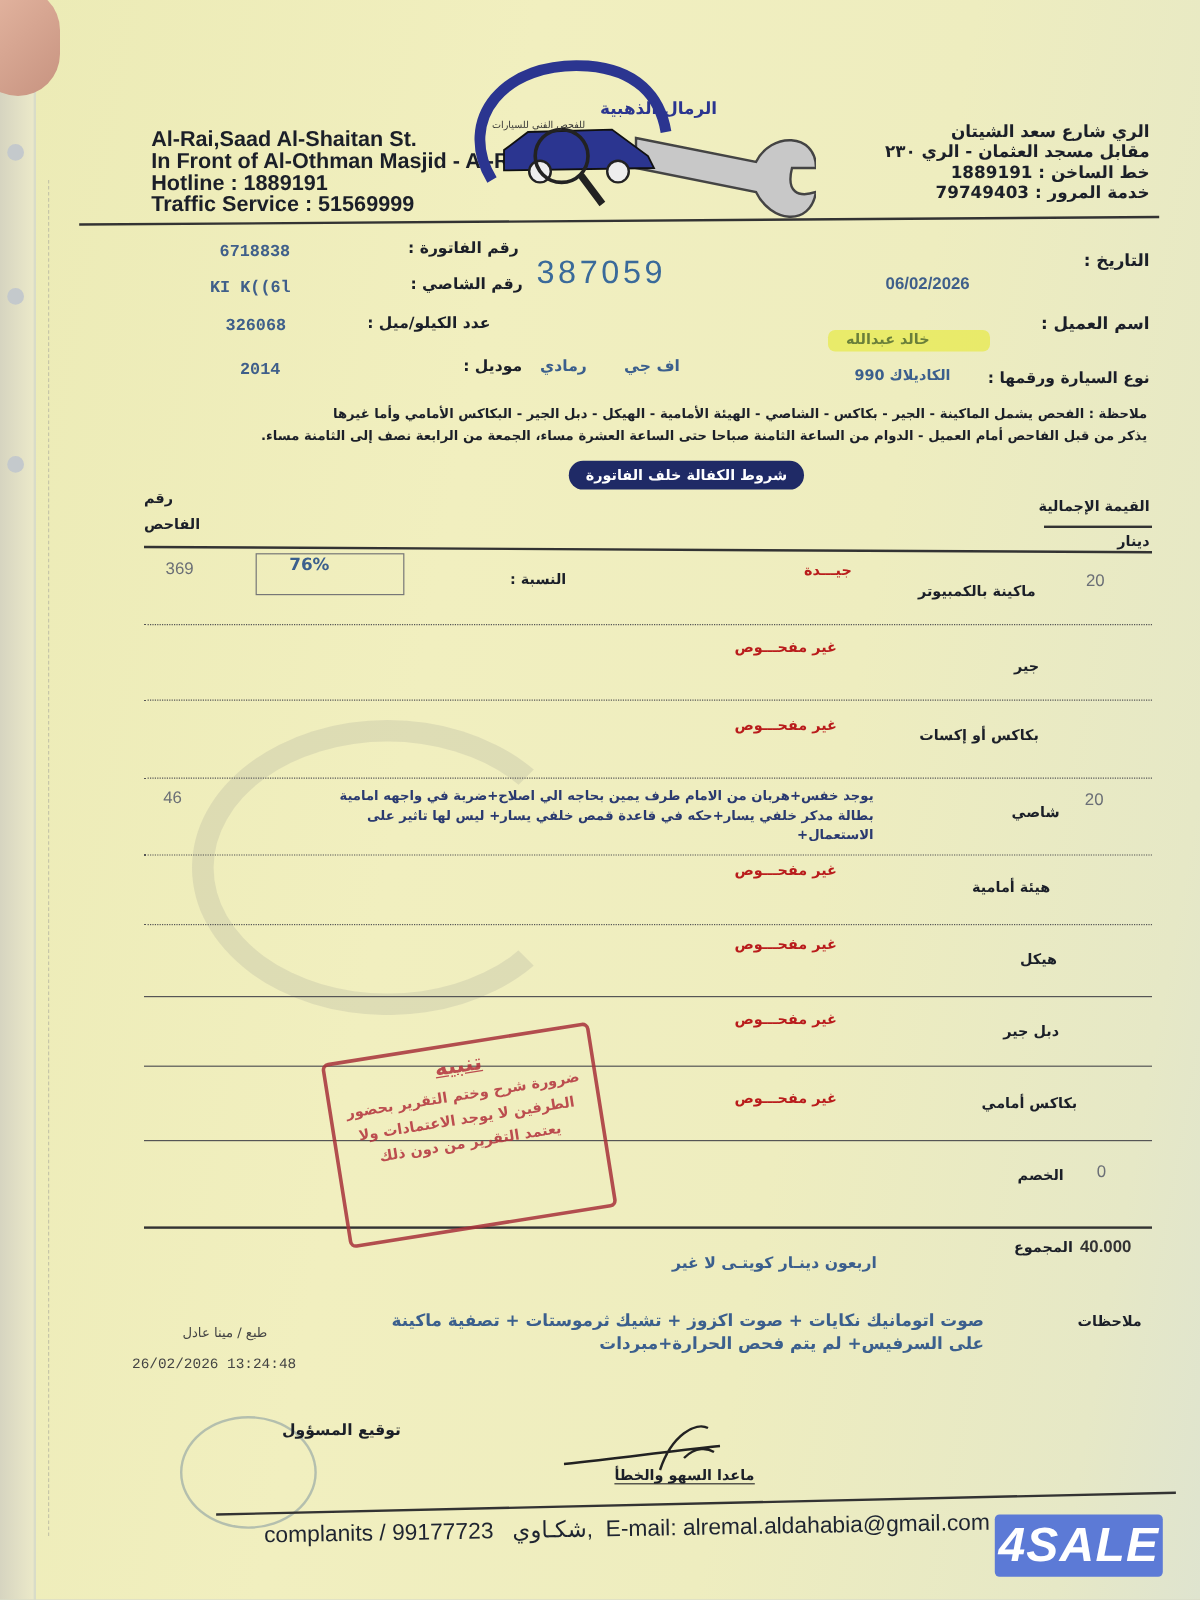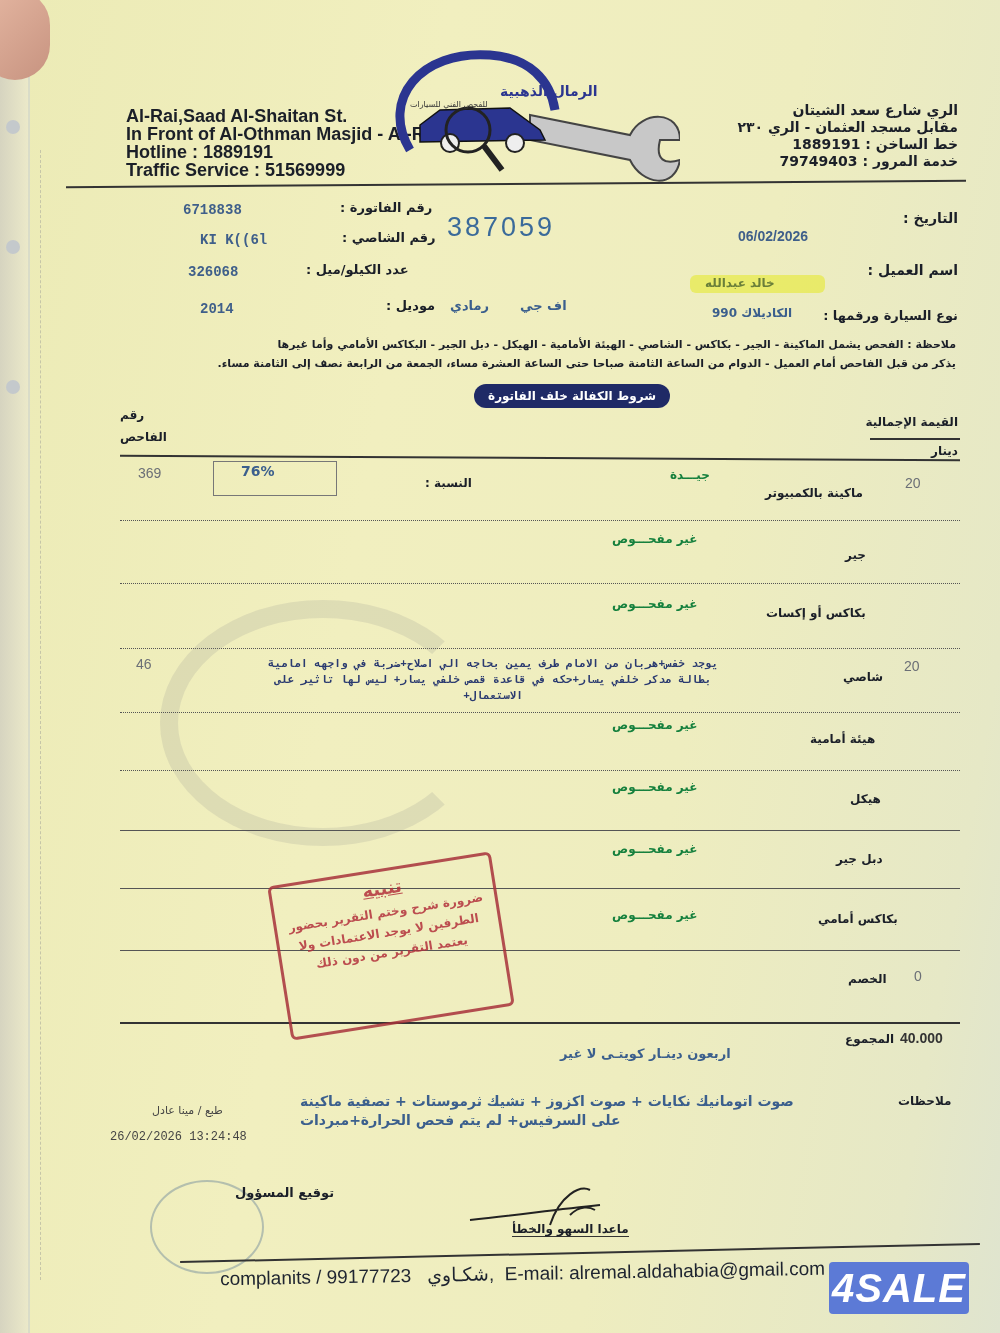--- a/index.html
+++ b/index.html
@@ -33,37 +33,37 @@
   .highlight{position:absolute;left:690px;top:275px;width:135px;height:18px;background:#e7ea5a;border-radius:6px;opacity:.85;}
   .note{position:absolute;right:44px;direction:rtl;text-align:right;font-size:11px;font-weight:bold;color:#1b1f28;}
   .pill{position:absolute;left:474px;top:384px;width:196px;height:24px;border-radius:12px;
         background:#1f2a66;color:#fff;font-size:12px;font-weight:bold;text-align:center;line-height:24px;direction:rtl;}
 
   .th{position:absolute;font-size:12px;font-weight:bold;direction:rtl;color:#1b1f28;}
   .rule{position:absolute;height:0;}
   .solid{border-top:2px solid #333;}
   .dotted{border-top:1px dotted #555;}
   .row-label{position:absolute;font-size:12px;font-weight:bold;direction:rtl;color:#1b1f28;}
-  .row-status{position:absolute;font-size:12px;font-weight:bold;direction:rtl;color:#15803d;}
+  .row-status{position:absolute;font-size:12px;font-weight:bold;direction:rtl;color:#b91c1c;}
   .row-price{position:absolute;font-size:14px;color:#6b6f76;font-family:"Liberation Sans",sans-serif;}
   .pct-box{position:absolute;left:213px;top:461px;width:122px;height:33px;border:1px solid #777;}
   .pct-val{position:absolute;left:241px;top:463px;font-weight:bold;font-size:14px;color:#3b5f8d;}
-  .desc{position:absolute;right:272px;top:656px;width:470px;direction:rtl;text-align:center;font-size:11px;
-        line-height:16px;font-weight:bold;color:#2a3a70;font-family:Liberation Mono, monospace;}
+  .desc{position:absolute;right:272px;top:656px;width:470px;direction:rtl;text-align:right;font-size:11px;
+        line-height:16px;font-weight:bold;color:#2a3a70;}
 
   .stamp{position:absolute;left:278px;top:868px;width:220px;height:150px;border:3px solid #a8323b;border-radius:6px;
          transform:rotate(-9deg);color:#b3313c;text-align:center;direction:rtl;opacity:.85;}
   .stamp .title{font-size:18px;font-weight:bold;margin-top:6px;text-decoration:underline;}
   .stamp .body{font-size:12px;font-weight:bold;line-height:20px;margin-top:4px;padding:0 6px;}
 
   .watermark{position:absolute;left:160px;top:600px;width:290px;height:210px;border-radius:50%;
              border:18px solid rgba(140,140,140,.18);border-right-color:transparent;}
 
   .total-words{position:absolute;left:560px;top:1046px;font-size:13px;font-weight:bold;color:#3b5f8d;direction:rtl;}
-  .remarks{position:absolute;right:180px;top:1092px;width:520px;direction:rtl;text-align:left;font-size:14px;
+  .remarks{position:absolute;right:180px;top:1092px;width:520px;direction:rtl;text-align:right;font-size:14px;
            line-height:19px;font-weight:bold;color:#3b5f8d;}
   .printed-by{position:absolute;left:152px;top:1104px;font-size:11px;color:#444;direction:rtl;}
   .printed-ts{position:absolute;left:110px;top:1130px;font-family:"Liberation Mono",monospace;font-size:12px;color:#444;}
   .sig-label{position:absolute;left:235px;top:1185px;font-size:13px;font-weight:bold;direction:rtl;color:#1b1f28;}
   .errata{position:absolute;left:512px;top:1222px;font-size:12px;font-weight:bold;direction:rtl;color:#1b1f28;border-bottom:1px solid #333;}
   .signature{position:absolute;left:460px;top:1185px;width:200px;height:50px;}
   .bottom-line{position:absolute;left:180px;top:1252px;width:800px;border-top:2px solid #333;transform:rotate(-1.3deg);}
   .footer{position:absolute;left:220px;top:1262px;font-family:"Liberation Sans",sans-serif;font-size:19px;color:#1e2430;transform:rotate(-1deg);white-space:nowrap;}
   .badge{position:absolute;left:829px;top:1262px;width:140px;height:52px;background:#5c7ad6;border-radius:4px;
          color:#fff;font-family:"Liberation Sans",sans-serif;font-weight:bold;font-style:italic;font-size:40px;
@@ -111,21 +111,21 @@
 <div class="addr-ar">
   <div>الري شارع سعد الشيتان</div>
   <div>مقابل مسجد العثمان - الري ٢٣٠</div>
   <div>خط الساخن : 1889191</div>
   <div>خدمة المرور : 79749403</div>
 </div>
 <div class="hdr-line"></div>
 
 <div class="val" style="left:183px;top:202px">6718838</div>
 <div class="lbl" style="left:340px;top:200px">رقم الفاتورة :</div>
-<div class="val" style="left:200px;top:232px">KI K((6l</div>
+<div class="val" style="left:175px;top:232px">KI K((6l</div>
 <div class="lbl" style="left:342px;top:230px">رقم الشاصي :</div>
 <div class="big-num">387059</div>
 <div class="val" style="left:188px;top:264px">326068</div>
 <div class="lbl" style="left:306px;top:262px">عدد الكيلو/ميل :</div>
 <div class="val" style="left:200px;top:301px">2014</div>
 <div class="lbl" style="left:386px;top:298px">موديل :</div>
 <div class="lbl" style="left:450px;top:298px;color:#3b5f8d">رمادي</div>
 <div class="lbl" style="left:520px;top:298px;color:#3b5f8d">اف جي</div>
 
 <div class="lbl" style="right:42px;top:210px;font-size:14px">التاريخ :</div>

